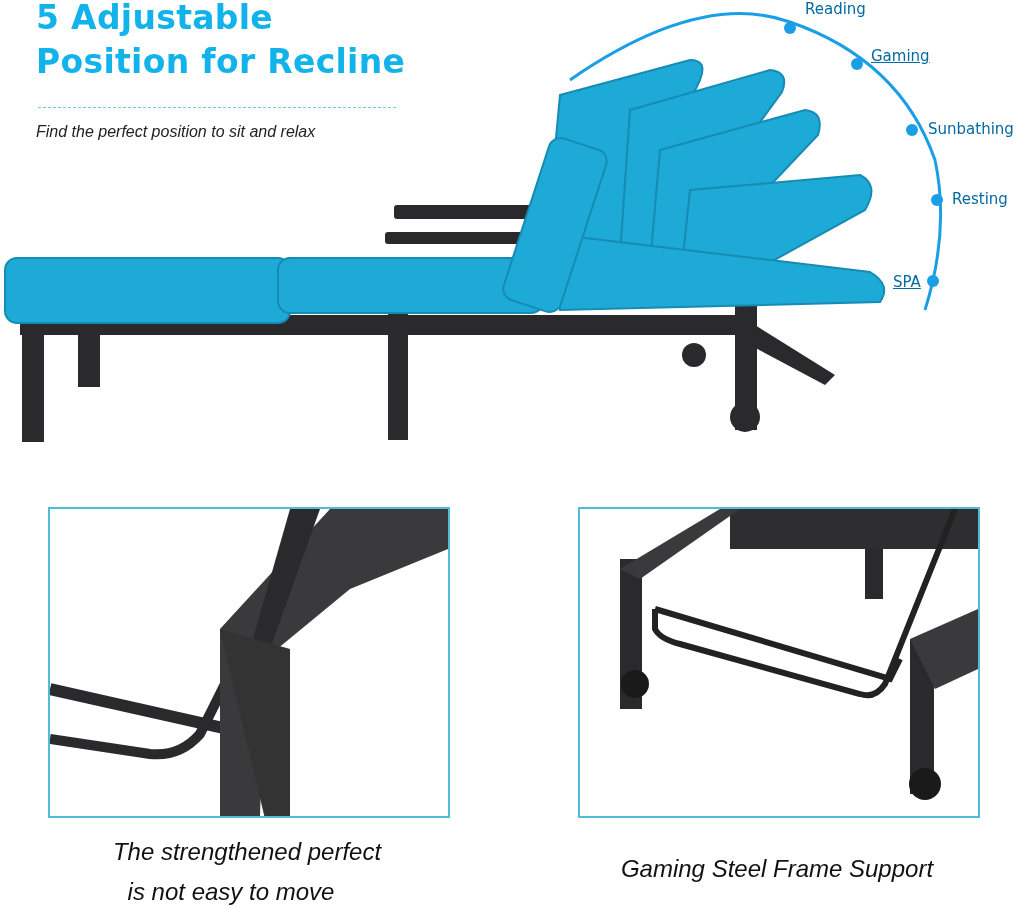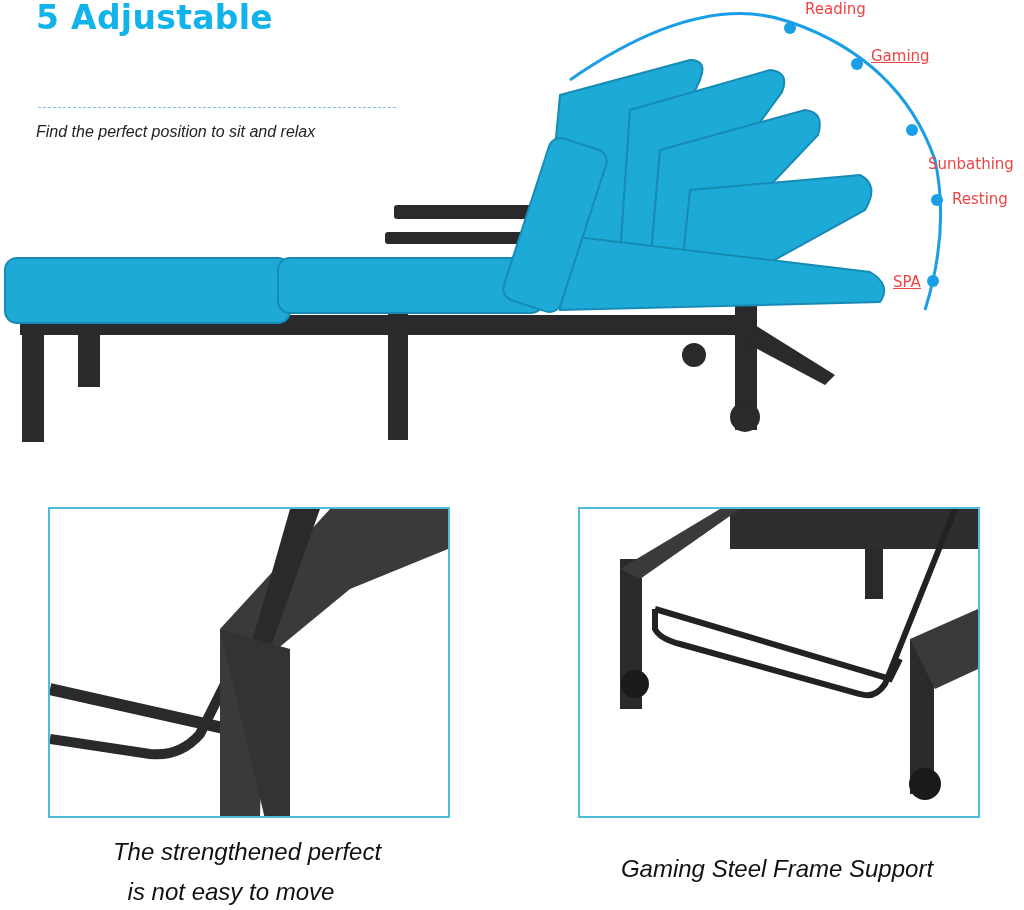--- a/index.html
+++ b/index.html
@@ -1,21 +1,21 @@
 <!DOCTYPE html>
 <html><head>
 <meta charset="utf-8">
 <style>
   html,body{margin:0;padding:0;background:#fff;}
   body{width:1024px;height:910px;position:relative;overflow:hidden;font-family:"Liberation Sans",sans-serif;}
   .title{position:absolute;left:36px;top:-4px;color:#12b3ea;font-family:"DejaVu Sans",sans-serif;font-weight:bold;font-size:33px;line-height:44px;letter-spacing:0.3px;}
   .dash{position:absolute;left:38px;top:107px;width:358px;border-top:1.5px dashed #6fc7ea;}
   .subtitle{position:absolute;left:36px;top:123px;font-style:italic;font-size:16px;color:#222;}
   .hero{position:absolute;left:0;top:0;width:1024px;height:470px;}
-  .arc-label{position:absolute;font-family:"DejaVu Sans",sans-serif;font-size:15px;color:#ef4444;}
+  .arc-label{position:absolute;font-family:"DejaVu Sans",sans-serif;font-size:15px;color:#0369a1;}
   .panel{position:absolute;border:2px solid #4fbcd8;background:#fff;overflow:hidden;}
   .caption{position:absolute;font-style:italic;font-size:24px;color:#111;text-align:center;}
 </style>
 </head>
 <body>
 
 <svg class="hero" viewBox="0 0 1024 470" xmlns="http://www.w3.org/2000/svg">
 
   <path d="M570 80 Q700 -10 790 22 Q900 60 935 160 Q950 230 925 310" fill="none" stroke="#1a9ee6" stroke-width="3"></path>
   <g fill="#1a9ee6">
@@ -49,27 +49,28 @@
 
   <g fill="#1eaad6" stroke="#168bb4" stroke-width="2">
     <rect x="5" y="258" width="285" height="65" rx="12"></rect>
     <rect x="278" y="258" width="265" height="55" rx="12"></rect>
     <rect x="525" y="140" width="60" height="170" rx="12" transform="rotate(18 555 225)"></rect>
   </g>
 </svg>
 
 <div class="title">
   <div>5 Adjustable</div>
+  <div>Position for Recline</div>
 </div>
 <div class="dash"></div>
 <div class="subtitle">Find the perfect position to sit and relax</div>
 
 <div class="arc-label" style="left:805px;top:0px;">Reading</div>
 <div class="arc-label" style="left:871px;top:47px;text-decoration:underline;">Gaming</div>
-<div class="arc-label" style="left:928px;top:120px;margin-top:35px;">Sunbathing</div>
+<div class="arc-label" style="left:928px;top:120px;">Sunbathing</div>
 <div class="arc-label" style="left:952px;top:190px;text-align:center;">Resting</div>
 <div class="arc-label" style="left:893px;top:273px;text-decoration:underline;">SPA</div>
 
 <div class="panel" style="left:48px;top:507px;width:398px;height:307px;">
   <svg width="398" height="307" viewBox="0 0 398 307">
     <path d="M0 180 L200 225" stroke="#2a2a2c" stroke-width="12" fill="none"></path>
     <path d="M0 230 L100 245 Q130 248 150 225 L255 15" stroke="#2a2a2c" stroke-width="10" fill="none"></path>
     <path d="M280 0 L170 120 L170 307 L210 307 L215 150 L300 80 L398 40 L398 0 Z" fill="#3a3a3c"></path>
     <path d="M240 0 L270 0 L220 140 L200 140 Z" fill="#2a2a2c"></path>
     <path d="M170 120 L240 140 L240 310 L215 310 Z" fill="#333"></path>

